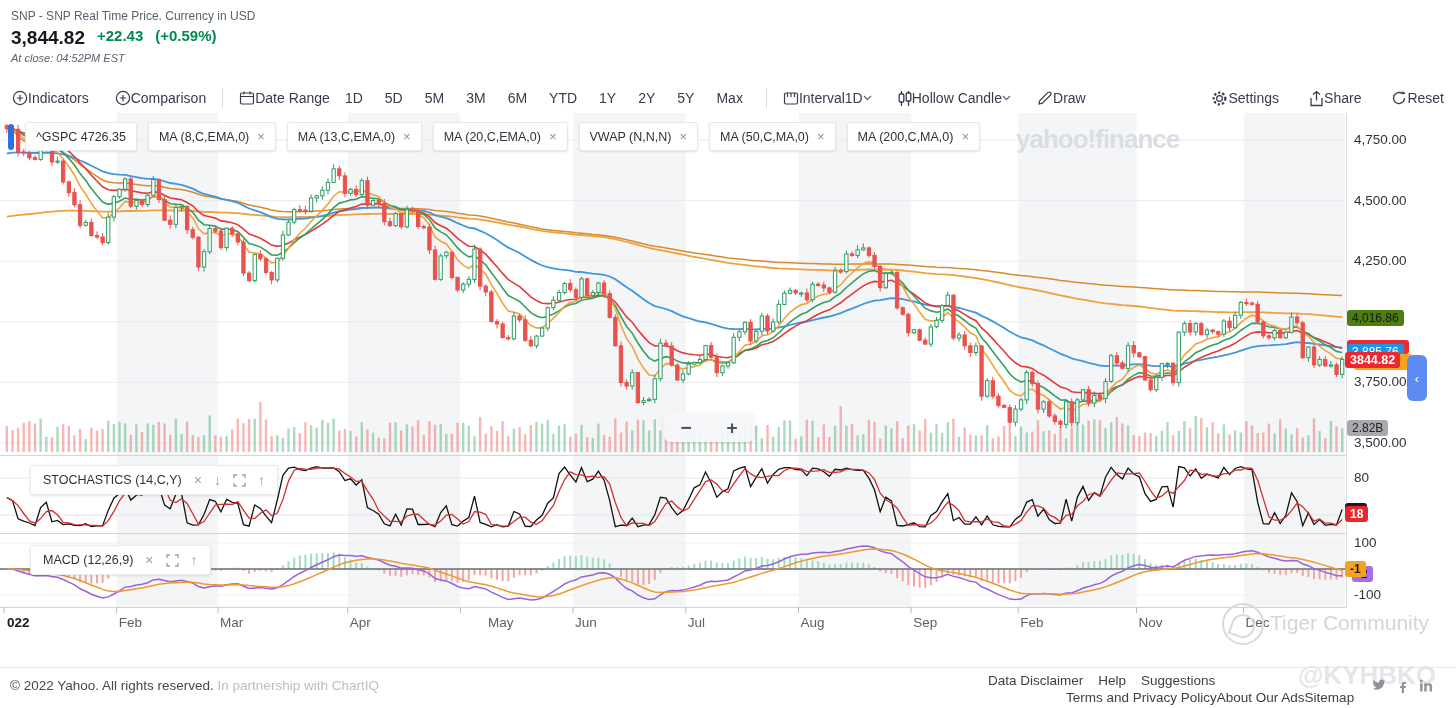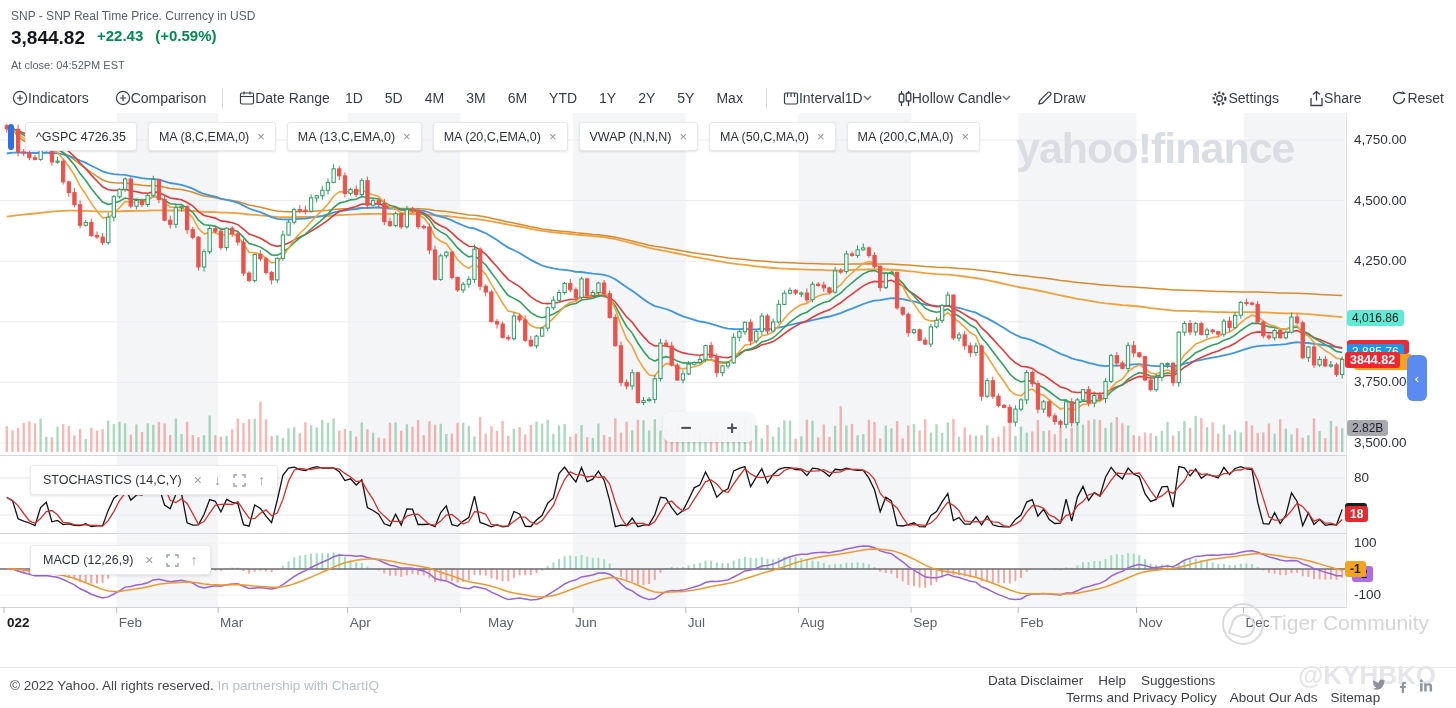--- a/index.html
+++ b/index.html
@@ -8,21 +8,21 @@
   #app { position:relative; width:1456px; height:708px; background:#fff; overflow:hidden; }
 
   
   .hdr { position:absolute; left:11px; top:6px; z-index:30; }
   .hdr-title-row { display:flex; align-items:center; gap:22px; }
   .hdr-title { font-size:17px; font-weight:bold; color:#16181d; letter-spacing:.1px; }
   .hdr-sub { font-size:12px; color:#5b616e; margin-top:3px; }
   .hdr-price-row { display:flex; align-items:flex-start; gap:12px; margin-top:4px; }
   .hdr-price { font-size:19px; font-weight:bold; color:#16181d; }
   .hdr-chg { font-size:15px; font-weight:bold; color:#008950; }
-  .hdr-close { font-size:11px; color:#5b616e; margin-top:10px; }
+  .hdr-close { font-size:11px; color:#5b616e; margin-top:3px;font-style:italic; }
 
   
   .tbar { position:absolute; left:0; top:83px; width:1456px; height:30px; display:flex; align-items:center; font-size:14px; color:#363c49; z-index:30; }
   .tbtn { display:flex; align-items:center; cursor:pointer; padding:0 4px; white-space:nowrap; }
   .tsep { width:1px; height:20px; background:#d9dbe1; margin:0 12px; }
   .rangebtn { padding:0 11px; cursor:pointer; color:#363c49; }
   .tspacer { flex:1; }
   .icon-svg { display:block; }
 
   
@@ -33,21 +33,21 @@
 
   
   .pills { position:absolute; left:8px; top:122px; display:flex; align-items:center; gap:11px; z-index:20; }
   .series-bar { width:6px; height:26px; background:#2f6fe4; border-radius:3px; }
   .pill { display:flex; align-items:center; gap:8px; background:#fff; border:1px solid #e6e8ee; box-shadow:0 1px 2px rgba(60,64,78,.14); border-radius:3px; height:29px; padding:0 10px; font-size:12.5px; color:#2e323b; white-space:nowrap; }
   .pill .x { color:#8d939e; font-size:13px; cursor:pointer; }
   .pane-pill { position:absolute; display:flex; align-items:center; gap:12px; background:#fff; border:1px solid #e9eaef; box-shadow:0 1px 3px rgba(60,64,78,.15); border-radius:3px; height:30px; padding:0 12px; font-size:12.5px; color:#2e323b; z-index:20; }
   .pane-pill .ic { color:#9aa0ab; font-size:14px; cursor:pointer; line-height:1; }
 
   
-  .wm-yahoo { position:absolute; left:1016px; top:124px; font-size:43px; font-weight:bold; color:#dadde3; letter-spacing:-1px; z-index:5; }
+  .wm-yahoo { position:absolute; left:1016px; top:124px; font-size:26px; font-weight:bold; color:#dadde3; letter-spacing:-1px; z-index:5; }
   .wm-tiger { position:absolute; left:1270px; top:611px; font-size:21px; color:#d5d5d9; z-index:5; }
   .wm-tiger-logo { position:absolute; left:1222px; top:603px; width:42px; height:42px; border:2.5px solid #dadadd; border-radius:50%; z-index:5; }
   .wm-tiger-logo:after { content:""; position:absolute; left:7px; top:9px; width:20px; height:20px; border:2.5px solid #dadadd; border-radius:50% 50% 50% 0; transform:rotate(20deg); }
   .wm-user { position:absolute; left:1298px; top:660px; font-size:26px; font-weight:bold; color:#e6e6ea; z-index:6; }
 
   
   .zoomctl { position:absolute; left:663px; top:412px; width:92px; height:30px; background:rgba(246,247,249,.95); border-radius:8px; box-shadow:0 1px 3px rgba(0,0,0,.12); display:flex; align-items:center; justify-content:space-around; z-index:15; }
   .zoomctl span { font-size:19px; font-weight:bold; color:#4c515b; cursor:pointer; line-height:1; }
 
   .chev { position:absolute; left:1407px; top:355px; width:20px; height:46px; background:#5b8bf0; border-radius:6px; color:#fff; font-size:13px; display:flex; align-items:center; justify-content:center; cursor:pointer; z-index:6; }
@@ -55,21 +55,21 @@
   
   .xlabels { position:absolute; top:615px; left:0; width:1340px; height:20px; z-index:3; }
   .xlabel { position:absolute; font-size:13.5px; color:#5b616c; }
   .xyear { position:absolute; left:7px; top:615px; font-size:13.5px; font-weight:bold; color:#17191e; z-index:3; }
 
   
   .footline { position:absolute; left:0; top:667px; width:1456px; height:1px; background:#e7e7ec; }
   .foot-left { position:absolute; left:10px; top:678px; font-size:13.5px; color:#46484e; z-index:7; }
   .foot-left .partner { color:#b9bfc8; }
   .foot-r1 { position:absolute; left:988px; top:673px; display:flex; gap:15px; font-size:13.5px; color:#3c3f46; z-index:7; }
-  .foot-r2 { position:absolute; left:1066px; top:690px; display:flex; gap:13px; font-size:13.5px; color:#3c3f46; z-index:7; }
+  .foot-r2 { position:absolute; left:1066px; top:690px; display:flex; font-size:13.5px; color:#3c3f46; z-index:7; }
   .foot-r1 span,.foot-r2 span { cursor:pointer; white-space:nowrap; }
   .socials { position:absolute; left:1372px; top:679px; display:flex; gap:13px; z-index:7; }
   .socials svg { display:block; }
 </style>
 </head>
 <body>
 
 <div id="app">
 
   <svg id="chart-svg" width="1456" height="708">
@@ -1109,21 +1109,21 @@
     <div class="tbtn">
       <svg class="icon-svg" width="16" height="16" viewBox="0 0 16 16">
           <rect x="1.5" y="3" width="13" height="11" rx="1.5" fill="none" stroke="#363c49" stroke-width="1.2"></rect>
           <path d="M1.5 6.5h13M5 1.5v3M11 1.5v3" stroke="#363c49" stroke-width="1.2"></path>
         </svg>
       <span>Date Range</span>
     </div>
     <div id="range-buttons" style="display:flex;align-items:center">
         <span class="rangebtn">1D</span>
         <span class="rangebtn">5D</span>
-        <span class="rangebtn">4M</span>
+        <span class="rangebtn">5M</span>
         <span class="rangebtn">3M</span>
         <span class="rangebtn">6M</span>
         <span class="rangebtn">YTD</span>
         <span class="rangebtn">1Y</span>
         <span class="rangebtn">2Y</span>
         <span class="rangebtn">5Y</span>
         <span class="rangebtn">Max</span>
       </div>
     <div class="tsep"></div>
     <div class="tbtn">
@@ -1247,21 +1247,21 @@
 
   <div class="zoomctl">
     <span>−</span>
     <span>+</span>
   </div>
 
   <div class="chev">
       <span>‹</span>
     </div>
 
-  <div class="badge" style="left:1347px;top:310px;background:#5eead4;color:#17181c;">4,016.86</div>
+  <div class="badge" style="left:1347px;top:310px;background:#4d7c0f;color:#17181c;">4,016.86</div>
   <div class="badge" style="left:1347px;top:340px;background:#ea2b33;color:#fff;width:62px;height:14px;"></div>
   <div class="badge" style="left:1347px;top:344px;background:#1e96e8;color:#fff;">3,885.76</div>
   <div class="badge" style="left:1354px;top:354px;background:#f5a21f;color:#17181c;width:58px;height:16px;"></div>
   <div class="badge" style="left:1345px;top:352px;background:#ee2830;color:#fff;font-weight:bold;font-size:12.5px;z-index:5;">3844.82</div>
   <div class="badge" style="left:1347px;top:420px;background:#a8a9b0;color:#202126;">2.82B</div>
   <div class="badge" style="left:1345px;top:503px;background:#1c1c1e;color:#fff;width:22px;height:14px;"></div>
   <div class="badge" style="left:1345px;top:506px;background:#e32b2f;color:#fff;font-weight:bold;z-index:5;">18</div>
   <div class="badge" style="left:1352px;top:566px;background:#a96fe2;color:#1c1c22;">-2</div>
   <div class="badge" style="left:1345px;top:561px;background:#f5a21f;color:#1c1c22;font-weight:bold;z-index:5;">-1</div>
 

